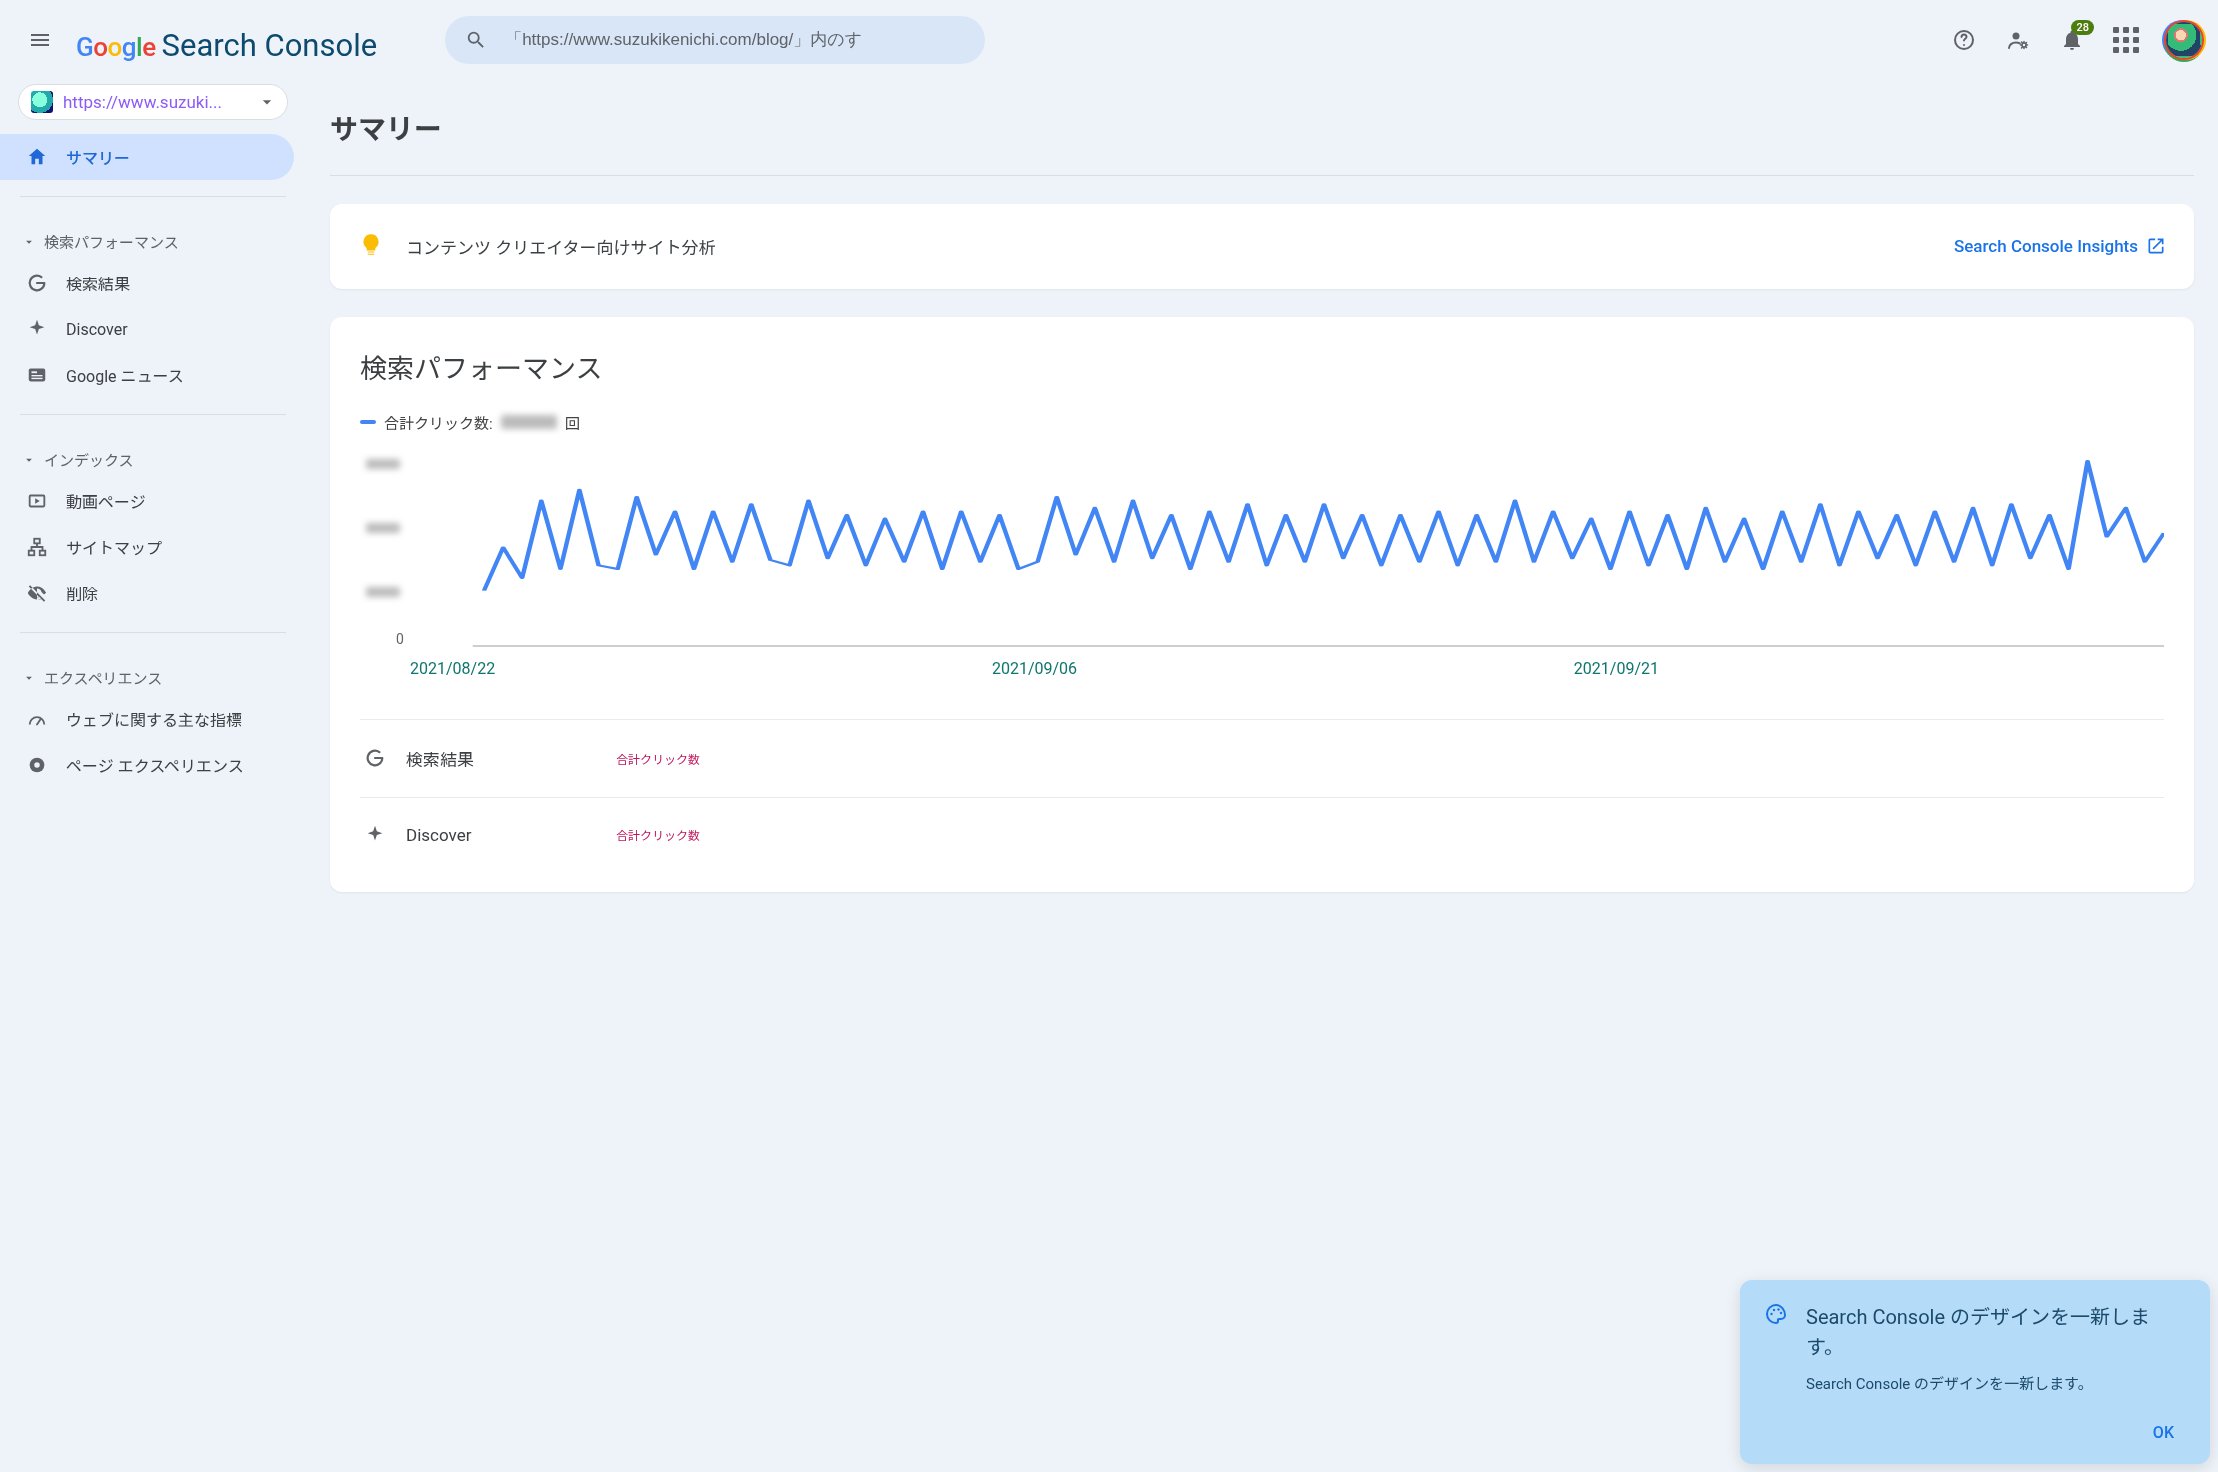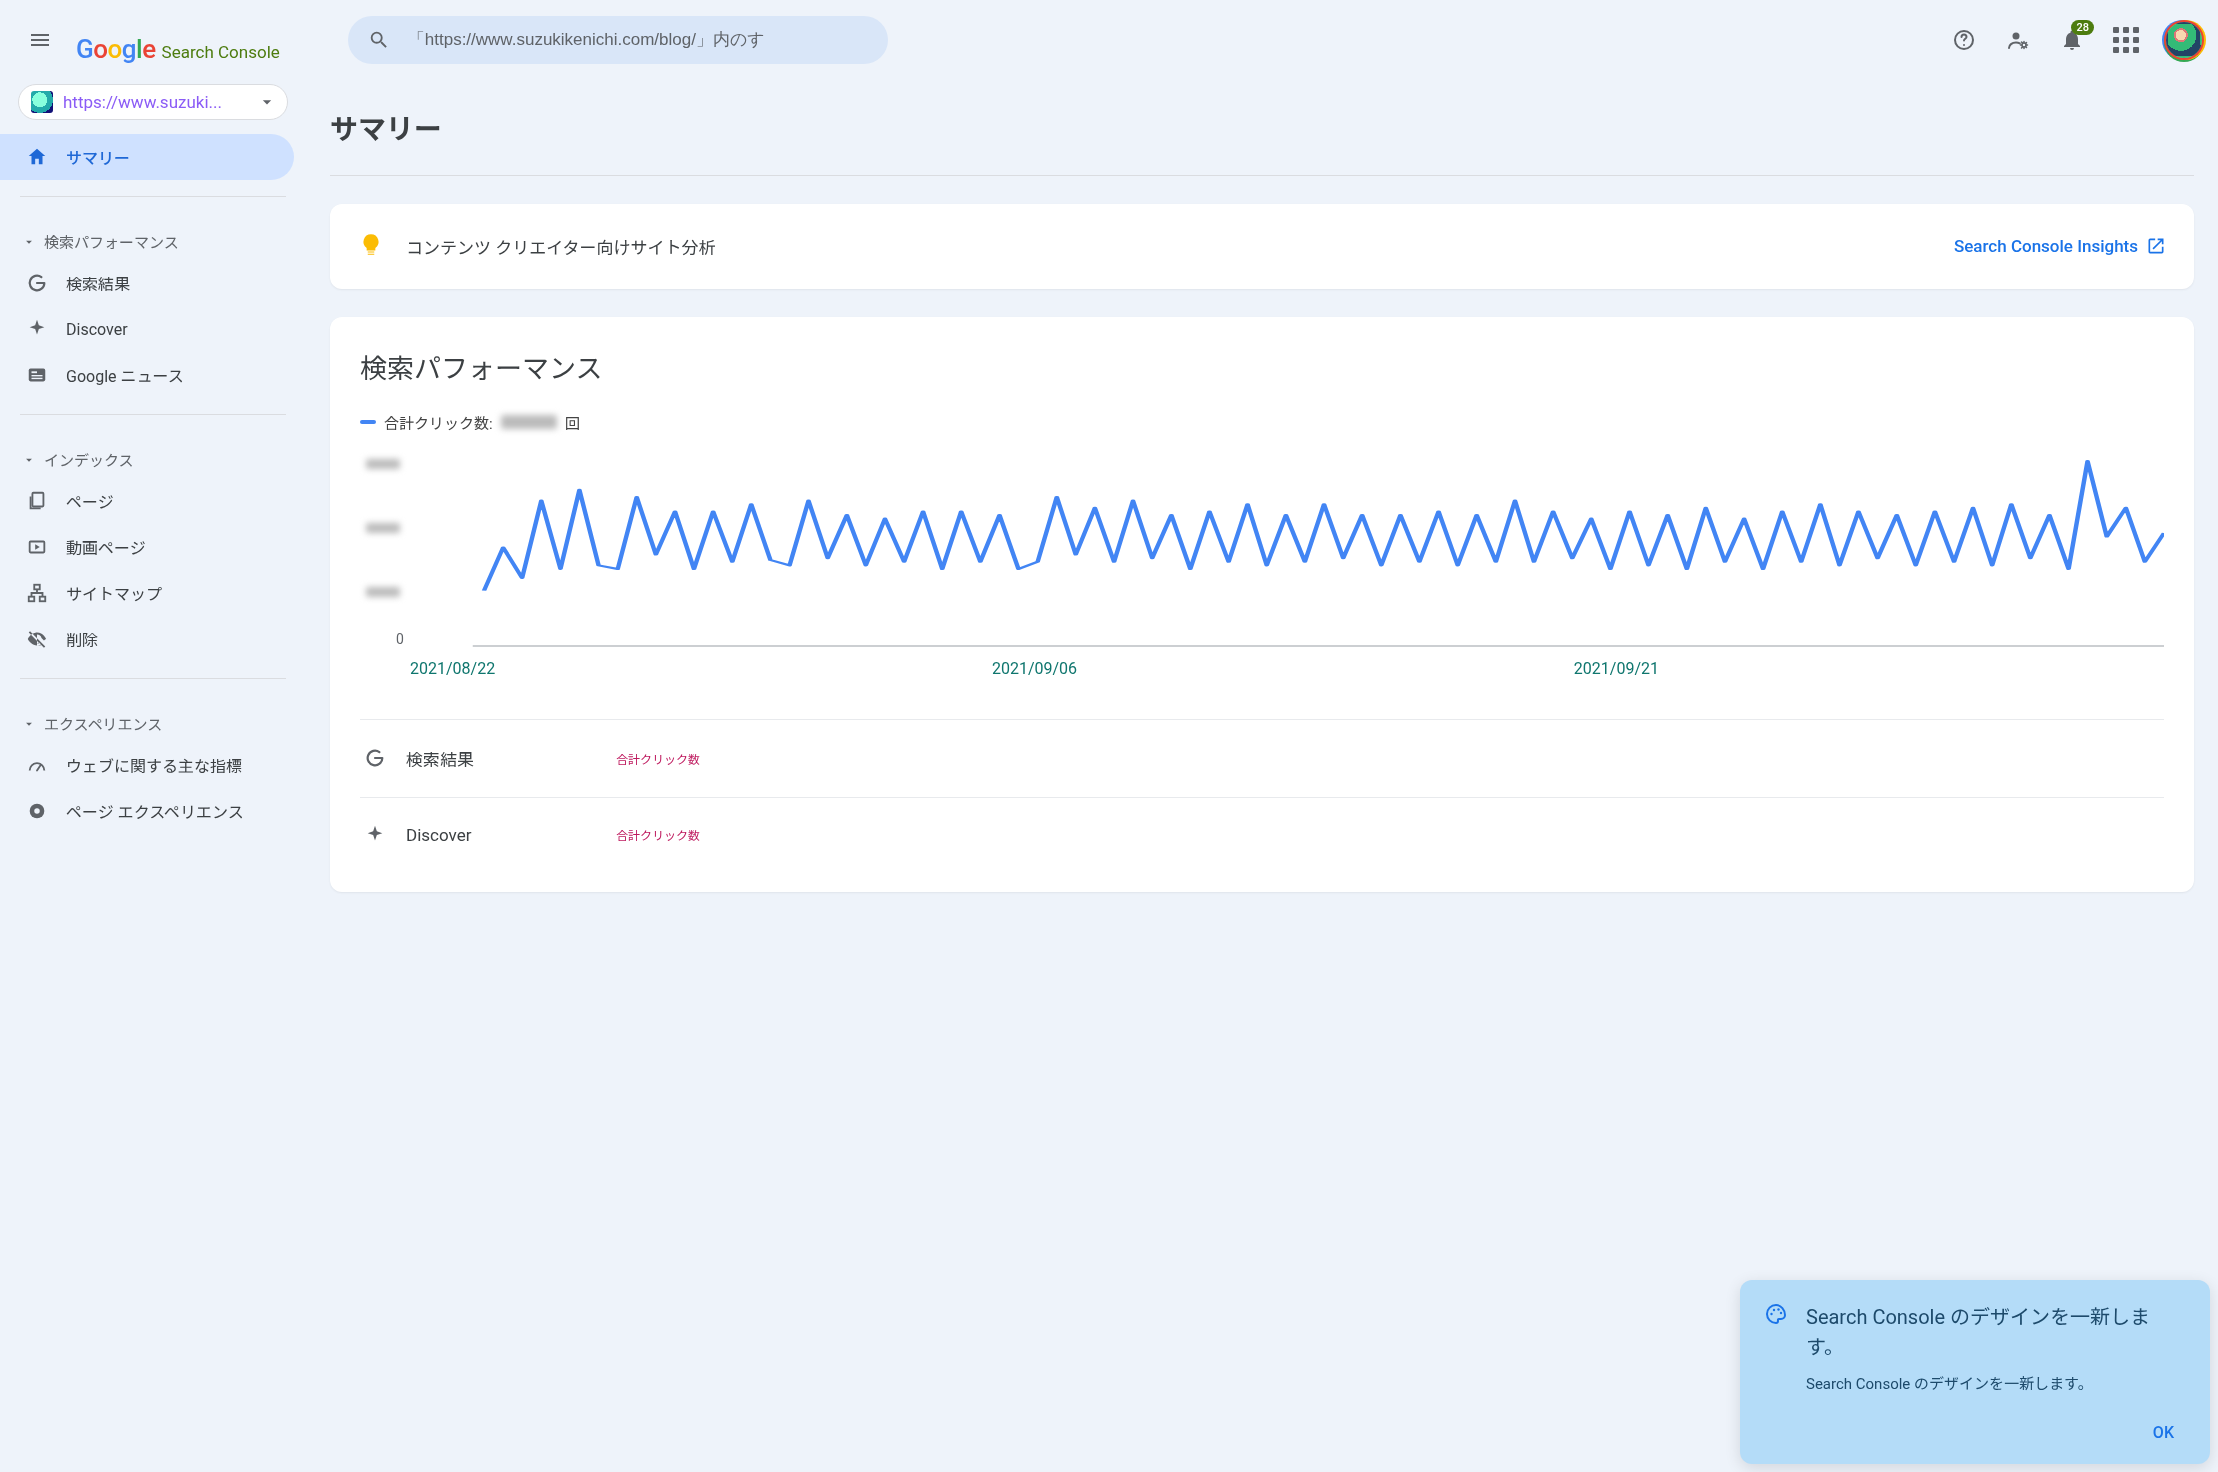--- a/index.html
+++ b/index.html
@@ -14,21 +14,21 @@
   
   .header {
     display: flex; align-items: flex-end;
     height: 64px; padding: 0 16px; gap: 12px;
     position: relative; z-index: 5;
   }
   .menu-btn { width: 48px; height: 48px; display: flex; align-items: center; justify-content: center; border-radius: 50%; cursor: pointer; }
   .logo { display: flex; align-items: baseline; gap: 4px; }
   .logo-google { font-size: 26px; font-weight: 500; letter-spacing: -0.5px; }
   .lg-b { color:#4285F4; } .lg-r { color:#EA4335; } .lg-y { color:#FBBC05; } .lg-g { color:#34A853; }
-  .logo-sc { font-size: 17px; color:#4d7c0f; font-weight: 400; margin-left: 2px; }
+  .logo-sc { font-size: 31px; color:#0c4a6e; font-weight: 400; margin-left: 2px; }
   .search-pill {
     flex: 0 0 540px;
     height: 48px;
     background: #d9e6f8;
     border-radius: 24px;
     display: flex; align-items: center;
     padding: 0 20px;
     margin-left: 56px;
     color: #5f6368;
   }
@@ -273,29 +273,20 @@
 
     <div class="nav-group">
       <svg viewBox="0 0 24 24" width="14" height="14" fill="#5f6368">
           <path d="M7 10l5 5 5-5z"></path>
         </svg>
       <span>インデックス</span>
     </div>
     <div class="nav-item">
       <span class="nicon">
           <svg viewBox="0 0 24 24" fill="none" stroke="#5f6368" stroke-width="2">
-            <rect x="7" y="3" width="12" height="15" rx="1"></rect>
-            <path d="M5 7v13h11"></path>
-          </svg>
-        </span>
-      <span>ページ</span>
-    </div>
-    <div class="nav-item">
-      <span class="nicon">
-          <svg viewBox="0 0 24 24" fill="none" stroke="#5f6368" stroke-width="2">
             <rect x="4" y="6" width="16" height="12" rx="1"></rect>
             <path d="M10 9l5 3-5 3z" fill="#5f6368" stroke="none"></path>
           </svg>
         </span>
       <span>動画ページ</span>
     </div>
     <div class="nav-item">
       <span class="nicon">
           <svg viewBox="0 0 24 24" fill="none" stroke="#5f6368" stroke-width="2">
             <rect x="9" y="3" width="6" height="5"></rect>

